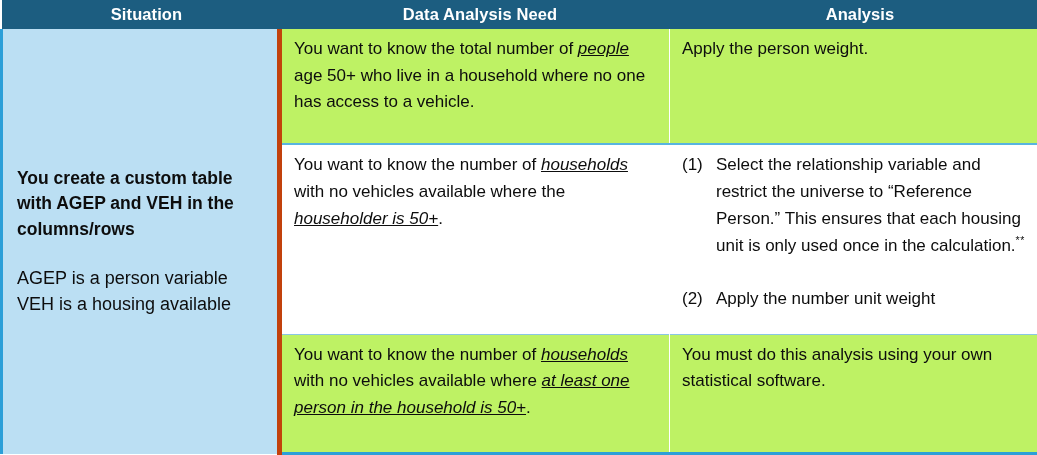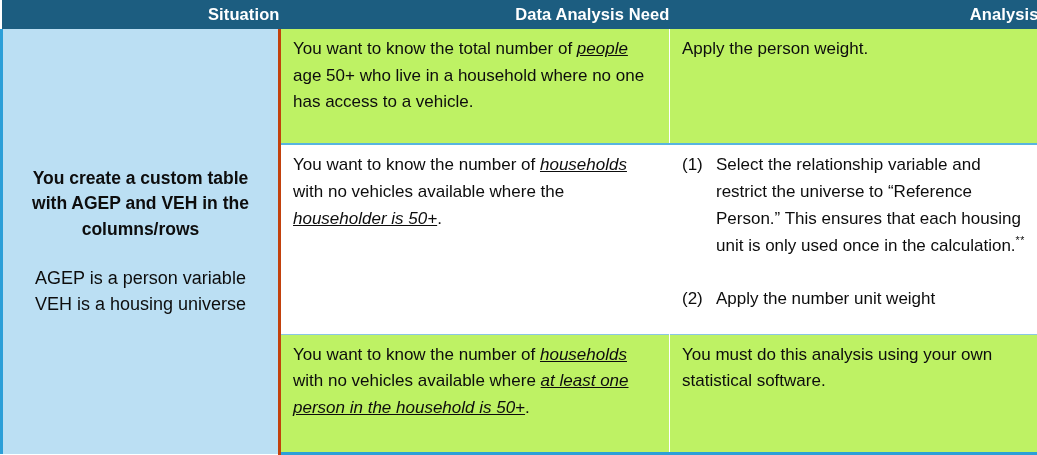--- a/index.html
+++ b/index.html
@@ -22,21 +22,21 @@
     box-sizing: border-box;
   }
 
   
   .hdr-row { height: 29px; }
   .hdr-cell {
     background: #1c5d80;
     color: #ffffff;
     font-weight: bold;
     font-size: 16.5px;
-    text-align: right;
+    text-align: center;
     padding: 0 0 0 12px;
     vertical-align: middle;
     border: none;
     letter-spacing: 0.1px;
   }
   .hdr-cell.c2 { padding-left: 11px; }
   .hdr-cell.c3 { padding-left: 12px; }
 
   
   .cell {
@@ -47,24 +47,23 @@
     padding: 7px 12px 8px 12px;
     box-sizing: border-box;
   }
   .blue  { background: #bef264; }
   .white { background: #ffffff; }
 
   
   .situation-cell {
     background: #bbdff3;
     vertical-align: middle;
-    text-align: center;
     padding: 16px 14px;
     border-left: 3px solid #2b9fd8;
-    border-right: 3px solid #c2410c;
+    border-right: 5px solid #c2410c;
     box-sizing: border-box;
   }
   .sit-title {
     font-weight: bold;
     font-size: 17.5px;
     line-height: 1.47;
     color: #0d0d0d;
   }
   .sit-gap { height: 22px; }
   .sit-note {
@@ -133,21 +132,21 @@
     </tr>
   </thead>
 
   <tbody>
 
     <tr style="height:113px">
       <td class="situation-cell outer-left" rowspan="3">
         <div class="sit-title">You create a custom table with AGEP and VEH in the columns/rows</div>
         <div class="sit-gap"></div>
         <div class="sit-note">AGEP is a person variable</div>
-        <div class="sit-note">VEH is a housing universe</div>
+        <div class="sit-note">VEH is a housing available</div>
       </td>
 
       <td class="cell blue col-need">
         <span>You want to know the total number of </span><span class="u-em">people</span><span> age 50+ who live in a household where no one has access to a vehicle.</span>
       </td>
 
       <td class="cell blue col-guide outer-right">
         <span>Apply the person weight.</span>
       </td>
     </tr>

